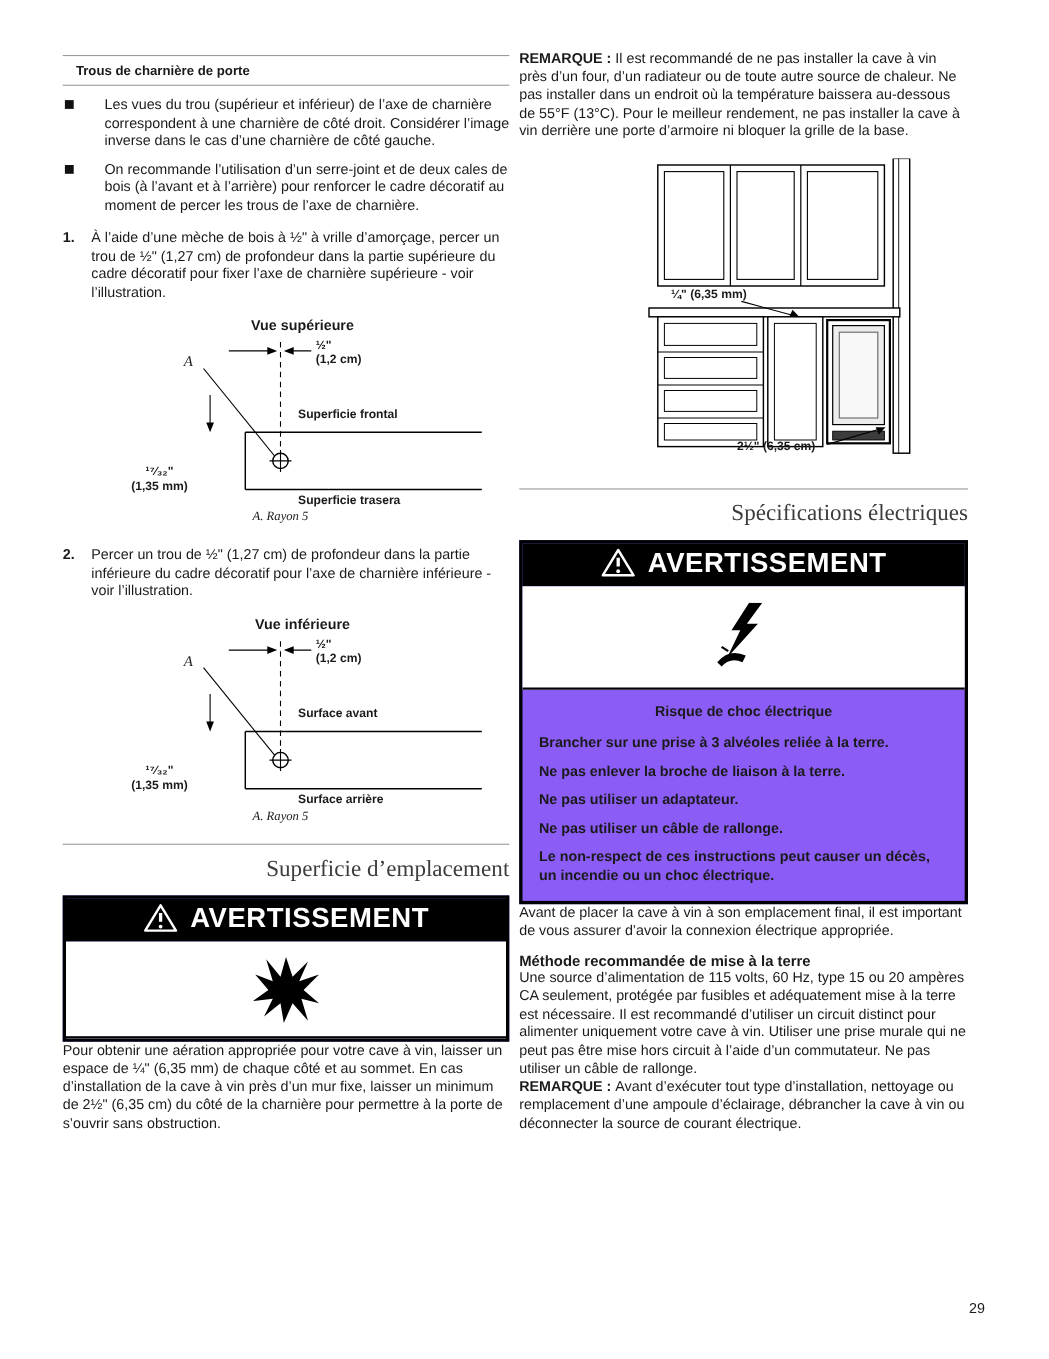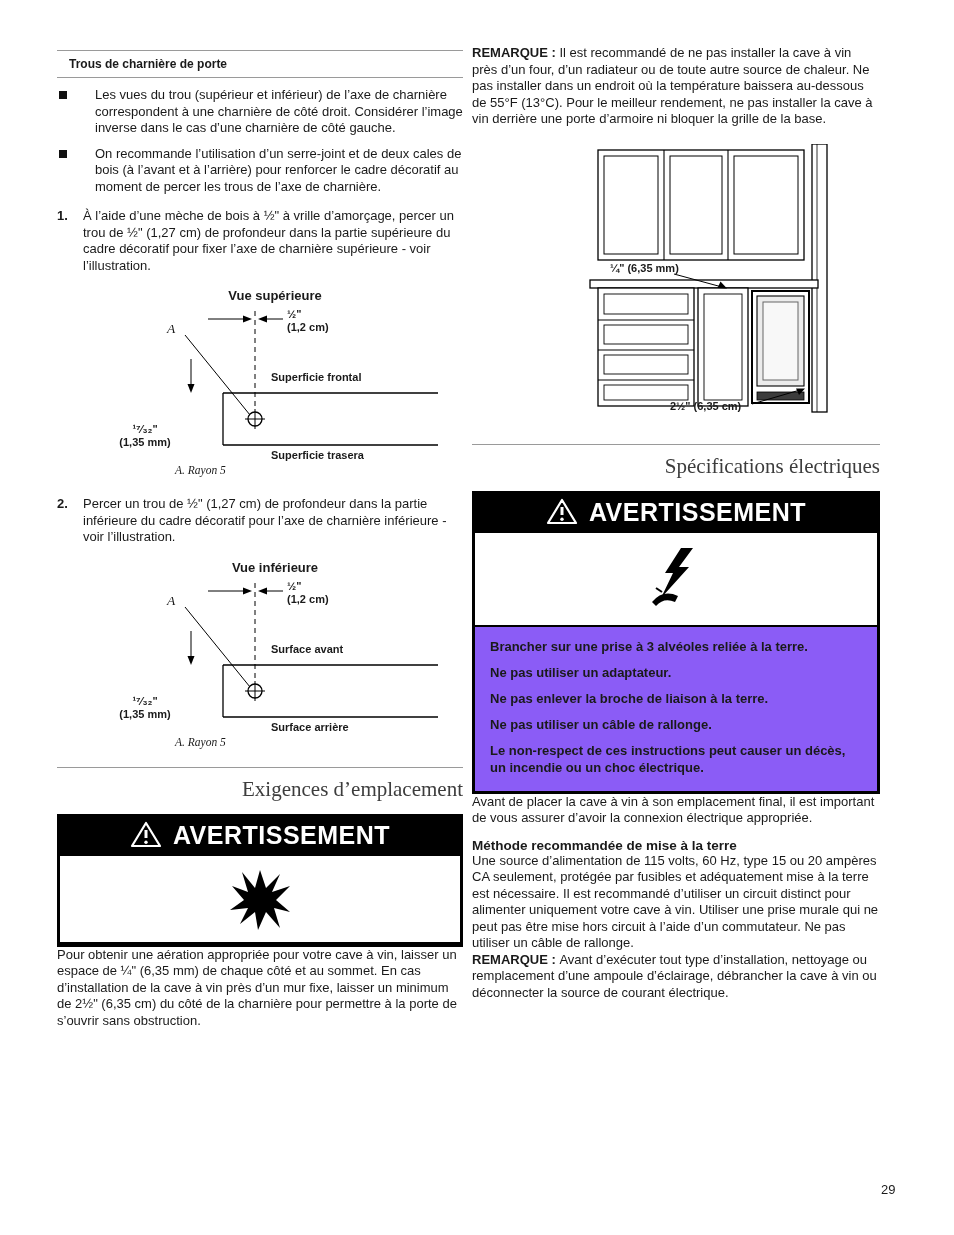--- a/index.html
+++ b/index.html
@@ -17,21 +17,21 @@
   .bullet{display:flex;gap:28px;margin:9px 0 0 2px;}
   .sq{flex:0 0 8px;width:8px;height:8px;background:#111;margin-top:4px;}
   .step{display:flex;margin-top:13px;}
   .step-num{font-weight:bold;flex:0 0 26px;width:26px;font-size:13px;}
   .diagram-title{font-weight:bold;font-size:13px;text-align:center;width:340px;margin:14px 0 0 48px;}
   .hinge-diagram{position:relative;width:340px;height:178px;margin:2px 0 4px 48px;}
   .hinge-diagram svg, .cabinet-diagram svg{position:absolute;left:0;top:0;}
   .dlabel{position:absolute;font-size:11px;font-weight:bold;line-height:13px;white-space:nowrap;}
   .dlabel-c{text-align:center;white-space:normal;}
   .a-label{position:absolute;font-family:"Liberation Serif",serif;font-style:italic;font-size:13.5px;}
-  .dcaption{position:absolute;font-family:"Liberation Serif",serif;font-style:italic;font-size:11.5px;}
+  .dcaption{position:absolute;font-family:"Liberation Serif",serif;font-style:italic;font-size:11.5px;text-align:center;}
   .serif-title{font-family:"Liberation Serif",serif;font-size:21px;font-weight:normal;color:#3d3d3d;text-align:right;margin:9px 0 12px;}
   .warnbox{border:3px solid #000;background:#8b5cf6;}
   .warn-head{background:#000;color:#fff;display:flex;align-items:center;justify-content:center;gap:11px;padding:4px 0 6px;}
   .warn-title{font-weight:bold;font-size:25px;letter-spacing:.5px;}
   .warn-icon-area{display:flex;justify-content:center;align-items:center;height:86px;border-bottom:2px solid #000;background:#fff;}
   .warn-body{padding:11px 15px 6px;}
   .warn-risk{text-align:center;font-weight:bold;font-size:13px;line-height:17px;margin:0 0 11px;}
   .warn-line{font-weight:bold;font-size:13px;line-height:17px;margin:0 0 9px;}
   .cabinet-diagram{position:relative;width:300px;height:292px;margin:16px 0 8px 104px;}
   .para{margin-top:0;}
@@ -124,21 +124,21 @@
     <span class="dlabel" style="left:166px;top:66px;">Surface avant</span>
     <div class="dlabel dlabel-c" style="left:0;top:118px;width:80px;">
       <div>¹⁷⁄₃₂"</div>
       <div>(1,35 mm)</div>
     </div>
     <span class="dlabel" style="left:166px;top:144px;">Surface arrière</span>
     <div class="dcaption" style="left:70px;top:159px;width:160px;">A. Rayon 5</div>
   </div>
 
   <div class="hairline" style="margin-top:12px;"></div>
-  <h2 class="serif-title">Exigences d’emplacement</h2>
+  <h2 class="serif-title">Superficie d’emplacement</h2>
 
   <div class="warnbox">
     <div class="warn-head">
       <svg width="32" height="28" viewBox="0 0 32 28">
         <polygon points="16,2 30,25 2,25" fill="none" stroke="#fff" stroke-width="2.2" stroke-linejoin="round"></polygon>
         <line x1="16" y1="9" x2="16" y2="17" stroke="#fff" stroke-width="3"></line>
         <circle cx="16" cy="21.3" r="1.7" fill="#fff"></circle>
       </svg>
       <span class="warn-title">AVERTISSEMENT</span>
     </div>
@@ -211,23 +211,24 @@
       <span class="warn-title">AVERTISSEMENT</span>
     </div>
     <div class="warn-icon-area" style="height:92px;">
       <svg width="56" height="62" viewBox="0 0 56 62">
         <polygon fill="#000" points="33,0 17,25 25,25 13,50 41,19 31,19 45,0"></polygon>
         <path d="M4,54 q11,-13 26,-6 l-3,6 q-11,-5 -19,4 z" fill="#000"></path>
         <line x1="8" y1="40" x2="14" y2="44" stroke="#000" stroke-width="2"></line>
       </svg>
     </div>
     <div class="warn-body">
+      <p class="warn-risk">Risque de choc électrique</p>
       <p class="warn-line">Brancher sur une prise à 3 alvéoles reliée à la terre.</p>
+      <p class="warn-line">Ne pas enlever la broche de liaison à la terre.</p>
       <p class="warn-line">Ne pas utiliser un adaptateur.</p>
-      <p class="warn-line">Ne pas enlever la broche de liaison à la terre.</p>
       <p class="warn-line">Ne pas utiliser un câble de rallonge.</p>
       <p class="warn-line">Le non-respect de ces instructions peut causer un décès, un incendie ou un choc électrique.</p>
     </div>
   </div>
 
   <p class="body-text para">Avant de placer la cave à vin à son emplacement final, il est important de vous assurer d’avoir la connexion électrique appropriée.</p>
 
   <div class="bold-head">Méthode recommandée de mise à la terre</div>
   <p class="body-text">Une source d’alimentation de 115 volts, 60 Hz, type 15 ou 20 ampères CA seulement, protégée par fusibles et adéquatement mise à la terre est nécessaire. Il est recommandé d’utiliser un circuit distinct pour alimenter uniquement votre cave à vin. Utiliser une prise murale qui ne peut pas être mise hors circuit à l’aide d’un commutateur. Ne pas utiliser un câble de rallonge.</p>
 

